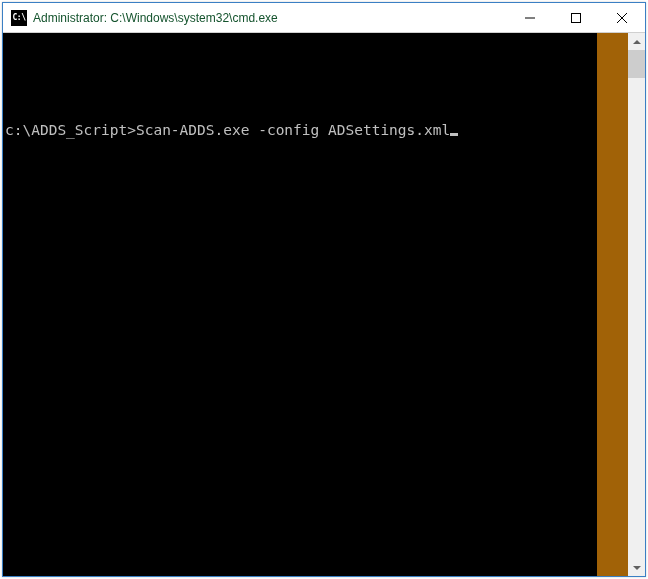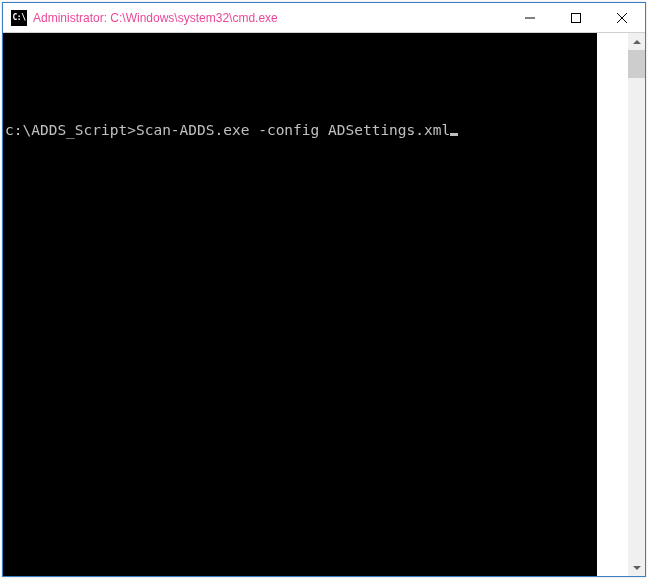--- a/index.html
+++ b/index.html
@@ -40,42 +40,42 @@
       font-size: 8px;
       font-family: "Consolas", monospace;
       display: flex;
       align-items: center;
       justify-content: center;
       letter-spacing: -0.5px;
       font-weight: bold;
     }
     .title-text {
       font-size: 12px;
-      color: #ec4899;
+      color: #14532d;
       flex: 1;
       white-space: nowrap;
       overflow: hidden;
     }
     .win-controls {
       display: flex;
       height: 100%;
     }
     .win-btn {
       width: 46px;
       height: 100%;
       display: flex;
       align-items: center;
       justify-content: center;
       background: #fff;
     }
     .win-btn svg { display: block; }
     .console-wrap {
       flex: 1;
       display: flex;
-      background: #ffffff;
+      background: #a16207;
       overflow: hidden;
       gap: 31px;
     }
     .console-area {
       flex: 1;
       background: #000;
       color: #c0c0c0;
       font-family: "Consolas", "Lucida Console", monospace;
       font-size: 14.5px;
       line-height: 17px;

